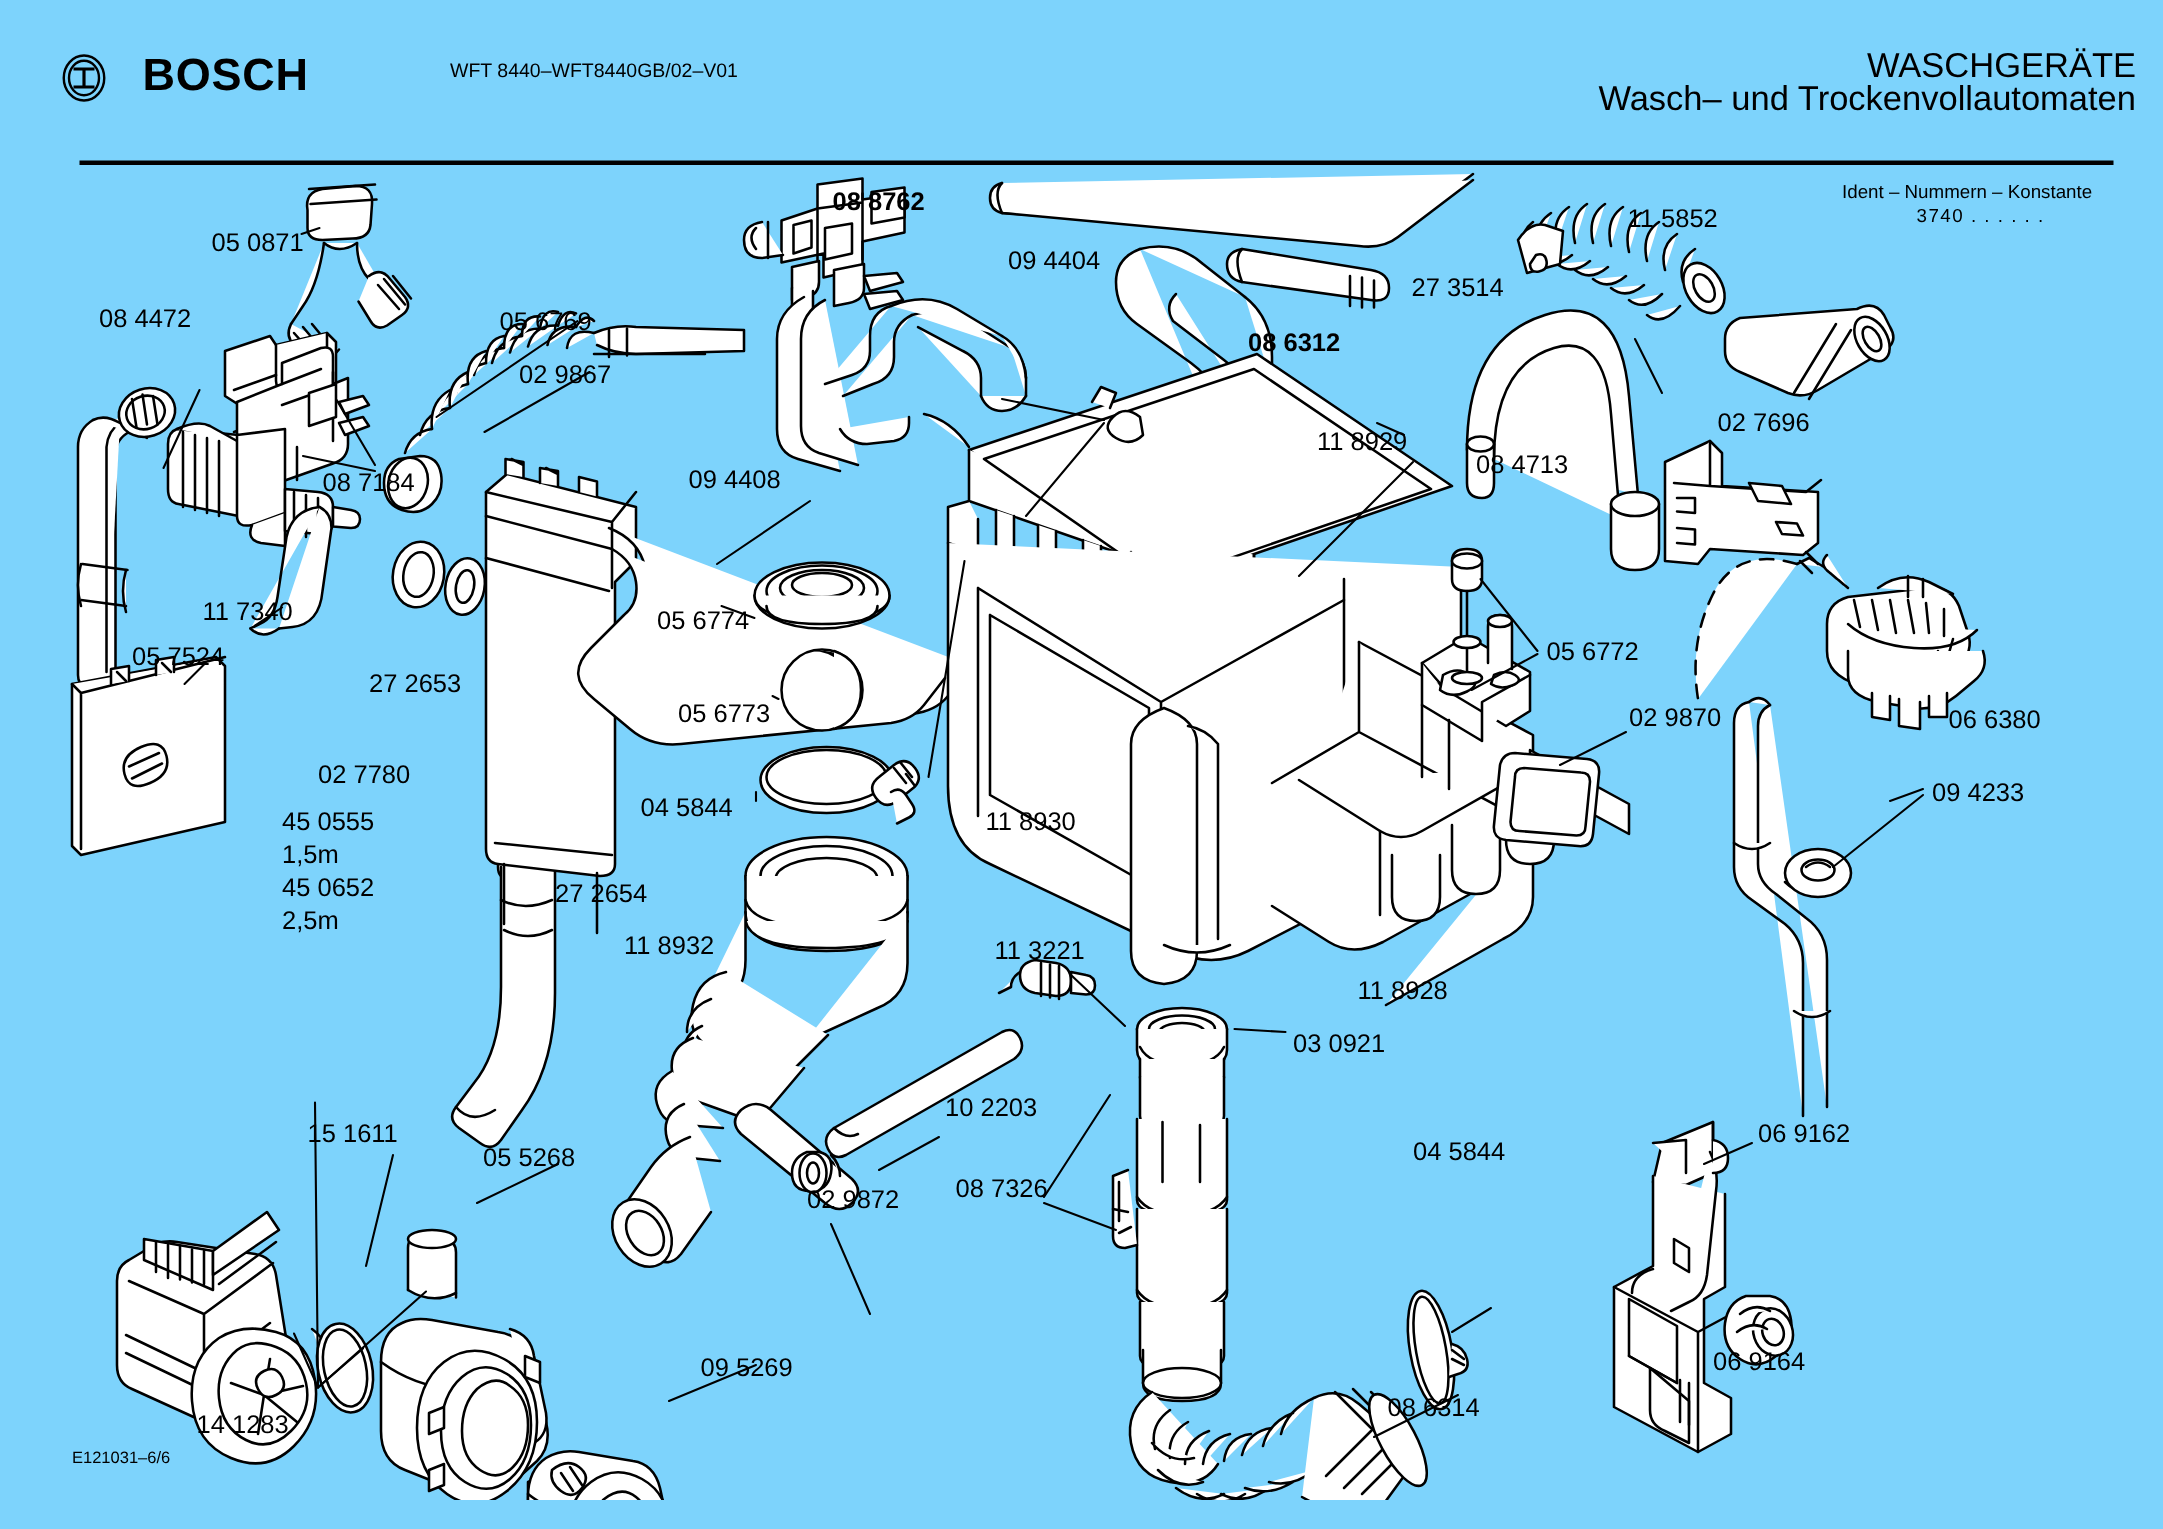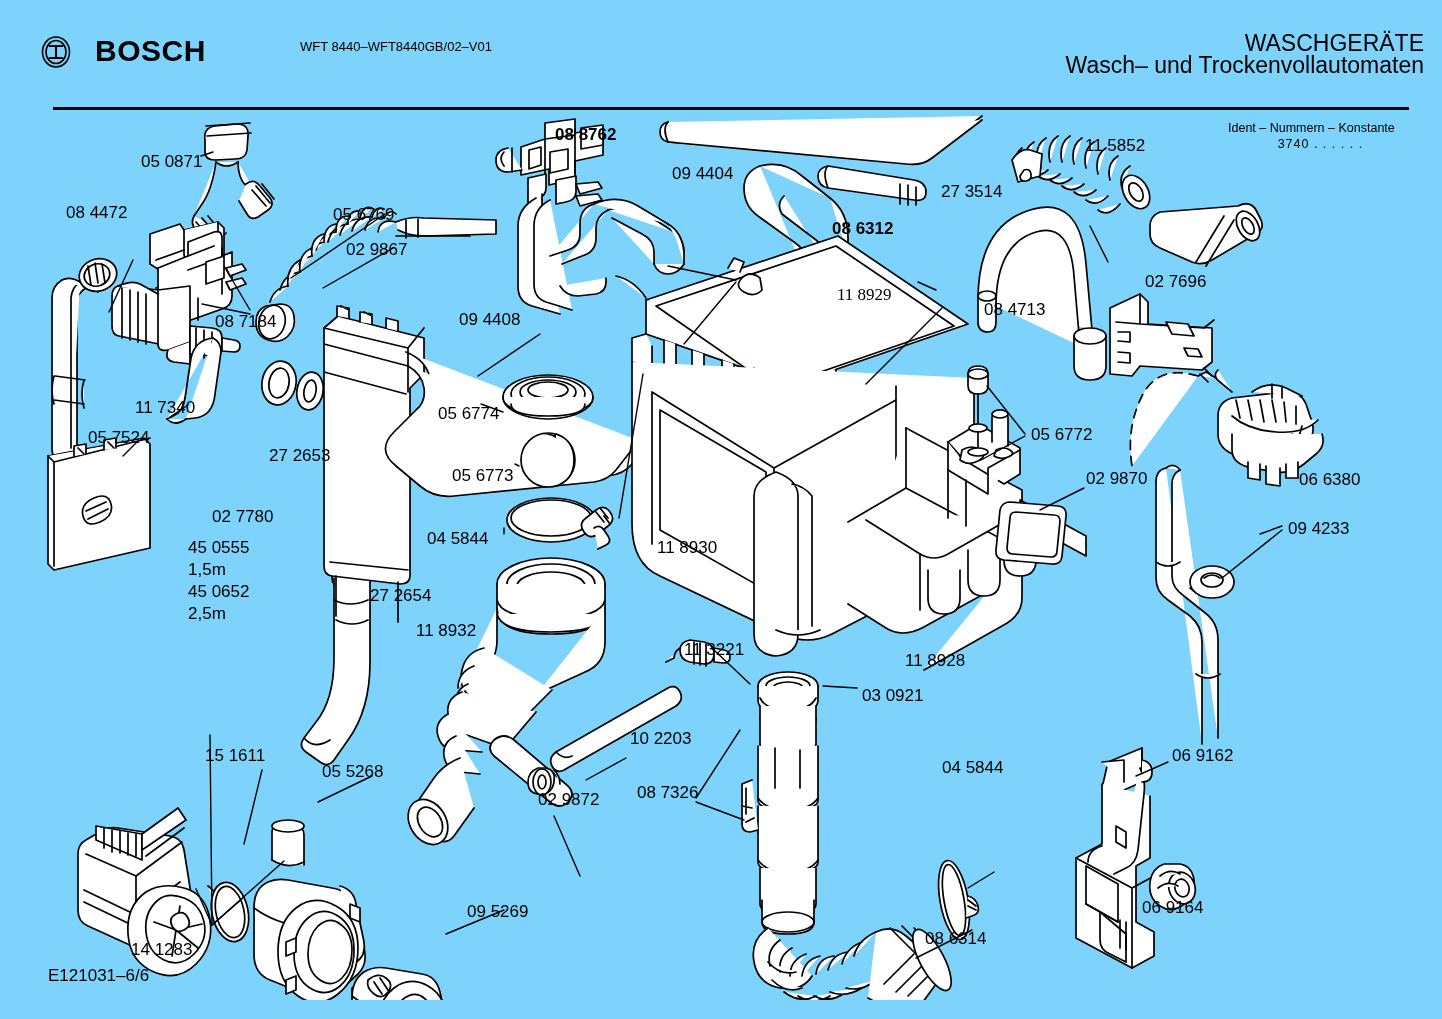--- a/index.html
+++ b/index.html
@@ -18,21 +18,21 @@
     letter-spacing:0.5px;line-height:32px;}
   .model{position:absolute;left:300px;top:36px;font-size:13px;line-height:22px;white-space:nowrap;}
   .cat{position:absolute;right:18px;top:32px;text-align:right;font-size:23px;line-height:22px;}
   .cat div{white-space:nowrap;}
   .rule{position:absolute;left:53px;top:107px;width:1356px;height:3px;background:#000;}
 
   .ident{position:absolute;left:1228px;top:120px;font-size:12.5px;line-height:16px;text-align:center;}
   .ident .l2{padding-left:18px;letter-spacing:1px;}
 
   
-  .footer{position:absolute;left:48px;top:966px;font-size:17px;}
+  .footer{position:absolute;left:48px;top:966px;font-size:11px;}
 
   
   #art{position:absolute;left:0;top:100px;width:1442px;height:900px;}
   #art svg{display:block;}
 
   
   .lbl{position:absolute;font-size:17px;line-height:19px;white-space:nowrap;}
   .lbl.b{font-weight:bold;}
 </style>
 </head>
@@ -597,50 +597,50 @@
   </div>
 
   <div id="labels">
       <div class="lbl" style="left: 141px; top: 152px;">05 0871</div>
       <div class="lbl" style="left: 66px; top: 203px;">08 4472</div>
       <div class="lbl" style="left: 333px; top: 205px;">05 6769</div>
       <div class="lbl" style="left: 346px; top: 240px;">02 9867</div>
       <div class="lbl" style="left: 215px; top: 312px;">08 7184</div>
       <div class="lbl" style="left: 135px; top: 398px;">11 7340</div>
       <div class="lbl" style="left: 88px; top: 428px;">05 7524</div>
-      <div class="lbl" style="left: 246px; top: 446px; margin-left: 23px;">27 2653</div>
+      <div class="lbl" style="left: 246px; top: 446px;">27 2653</div>
       <div class="lbl" style="left: 212px; top: 507px;">02 7780</div>
       <div class="lbl" style="left: 188px; top: 538px;">45 0555</div>
       <div class="lbl" style="left: 188px; top: 560px;">1,5m</div>
       <div class="lbl" style="left: 188px; top: 582px;">45 0652</div>
       <div class="lbl" style="left: 188px; top: 604px;">2,5m</div>
       <div class="lbl" style="left: 370px; top: 586px;">27 2654</div>
       <div class="lbl" style="left: 205px; top: 746px;">15 1611</div>
       <div class="lbl" style="left: 322px; top: 762px;">05 5268</div>
       <div class="lbl" style="left: 131px; top: 940px;">14 1283</div>
       <div class="lbl" style="left: 467px; top: 902px;">09 5269</div>
       <div class="lbl b" style="left: 555px; top: 125px;">08 8762</div>
       <div class="lbl" style="left: 672px; top: 164px;">09 4404</div>
       <div class="lbl b" style="left: 832px; top: 219px;">08 6312</div>
       <div class="lbl" style="left: 941px; top: 182px;">27 3514</div>
       <div class="lbl" style="left: 1085px; top: 136px;">11 5852</div>
       <div class="lbl" style="left: 1145px; top: 272px;">02 7696</div>
       <div class="lbl" style="left: 984px; top: 300px;">08 4713</div>
-      <div class="lbl" style="left: 837px; top: 285px; font-family: Liberation Serif, serif;">11 8929</div>
+      <div class="lbl" style="left: 878px; top: 285px;">11 8929</div>
       <div class="lbl" style="left: 459px; top: 310px;">09 4408</div>
       <div class="lbl" style="left: 438px; top: 404px;">05 6774</div>
       <div class="lbl" style="left: 452px; top: 466px;">05 6773</div>
       <div class="lbl" style="left: 427px; top: 529px;">04 5844</div>
       <div class="lbl" style="left: 657px; top: 538px;">11 8930</div>
       <div class="lbl" style="left: 1031px; top: 425px;">05 6772</div>
       <div class="lbl" style="left: 1086px; top: 469px;">02 9870</div>
       <div class="lbl" style="left: 1299px; top: 470px;">06 6380</div>
       <div class="lbl" style="left: 1288px; top: 519px;">09 4233</div>
       <div class="lbl" style="left: 416px; top: 621px;">11 8932</div>
-      <div class="lbl" style="left: 663px; top: 640px; margin-left: 21px;">11 3221</div>
+      <div class="lbl" style="left: 663px; top: 624px;">11 3221</div>
       <div class="lbl" style="left: 905px; top: 651px;">11 8928</div>
       <div class="lbl" style="left: 630px; top: 729px;">10 2203</div>
       <div class="lbl" style="left: 538px; top: 790px;">02 9872</div>
       <div class="lbl" style="left: 637px; top: 783px;">08 7326</div>
       <div class="lbl" style="left: 862px; top: 686px;">03 0921</div>
       <div class="lbl" style="left: 942px; top: 758px;">04 5844</div>
       <div class="lbl" style="left: 925px; top: 929px;">08 6314</div>
       <div class="lbl" style="left: 1172px; top: 746px;">06 9162</div>
       <div class="lbl" style="left: 1142px; top: 898px;">06 9164</div>
     </div>

